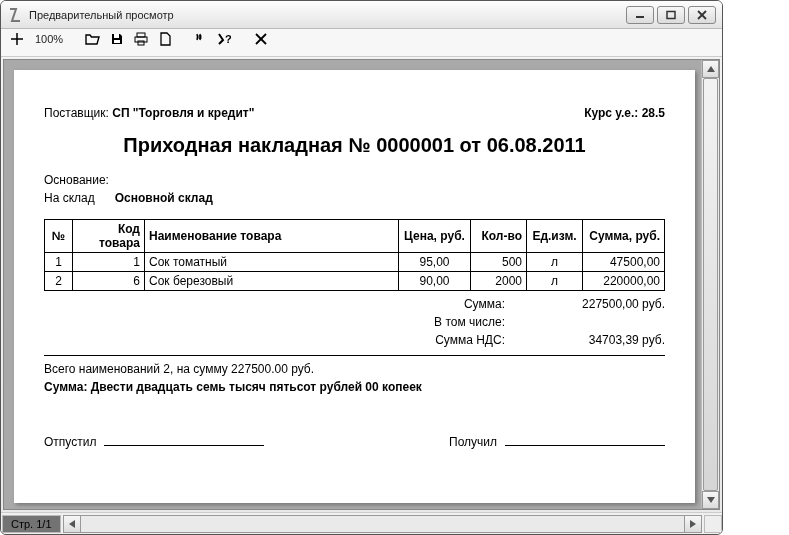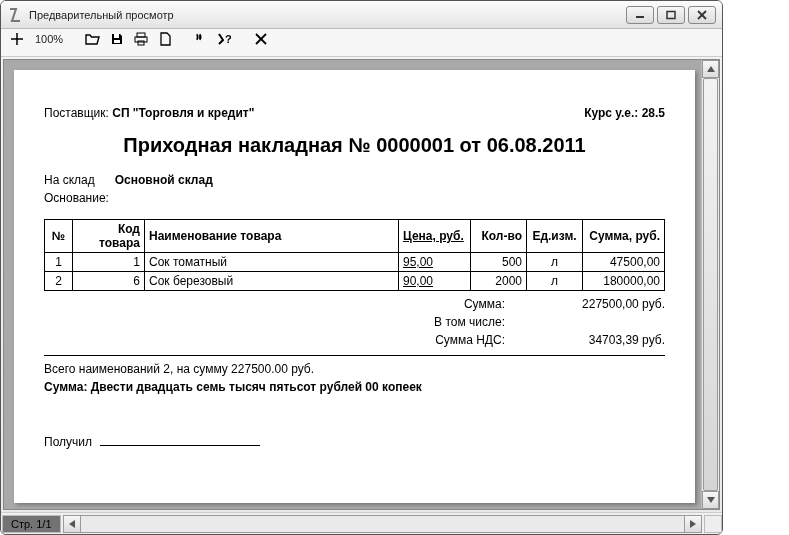--- a/index.html
+++ b/index.html
@@ -114,21 +114,21 @@
   }
   .data-table th, .data-table td {
     border: 1px solid #000;
     padding: 2px 4px;
     vertical-align: middle;
   }
   .data-table th { font-weight: bold; text-align: center; }
   .data-table .num { text-align: center; width: 28px;}
   .data-table .code { text-align: right; width: 72px;}
   .data-table .name { text-align: left; }
-  .data-table .price { text-align: left; width: 72px; text-decoration: underline;}
+  .data-table .price { text-align: center; width: 72px;}
   .data-table .qty { text-align: right; width: 56px;}
   .data-table .unit { text-align: center; width: 56px;}
   .data-table .sum { text-align: right; width: 82px;}
   .totals {
     margin-top: 4px;
     font-size: 12px;
   }
   .totals-row {
     display: flex;
     justify-content: flex-end;
@@ -302,26 +302,26 @@
           <div class="supplier">
             <span>Поставщик:</span>
             <b>СП "Торговля и кредит"</b>
           </div>
           <div class="rate">Курс у.е.: 28.5</div>
         </div>
 
         <div class="doc-title">Приходная накладная № 0000001 от 06.08.2011</div>
 
         <div class="meta-line">
+          <span>Основание:</span>
+        </div>
+        <div class="meta-line">
           <span>На склад</span>
           &nbsp;&nbsp;&nbsp;&nbsp;
           <b>Основной склад</b>
-        </div>
-        <div class="meta-line">
-          <span>Основание:</span>
         </div>
 
         <table class="data-table">
           <thead>
             <tr>
               <th class="num">№</th>
               <th class="code">Код товара</th>
               <th class="name">Наименование товара</th>
               <th class="price">Цена, руб.</th>
               <th class="qty">Кол-во</th>
@@ -339,21 +339,21 @@
               <td class="unit">л</td>
               <td class="sum">47500,00</td>
             </tr>
             <tr>
               <td class="num">2</td>
               <td class="code">6</td>
               <td class="name">Сок березовый</td>
               <td class="price">90,00</td>
               <td class="qty">2000</td>
               <td class="unit">л</td>
-              <td class="sum">180000,00</td>
+              <td class="sum">220000,00</td>
             </tr>
           </tbody>
         </table>
 
         <div class="totals">
           <div class="totals-row">
             <span class="lbl">Сумма:</span>
             <span class="val">227500,00 руб.</span>
           </div>
           <div class="totals-row">
@@ -367,20 +367,24 @@
         </div>
 
         <hr class="hr">
         <div class="summary-line">Всего наименований 2, на сумму 227500.00 руб.</div>
         <div class="summary-line summary-bold">
           <span>Сумма:</span>
           <span>Двести двадцать семь тысяч пятьсот рублей 00 копеек</span>
         </div>
 
         <div class="sign-row">
+          <div class="sign">
+            <span>Отпустил</span>
+            <span class="line"></span>
+          </div>
           <div class="sign">
             <span>Получил</span>
             <span class="line"></span>
           </div>
         </div>
 
       </div>
     </div>
 
     <div class="vscroll">

